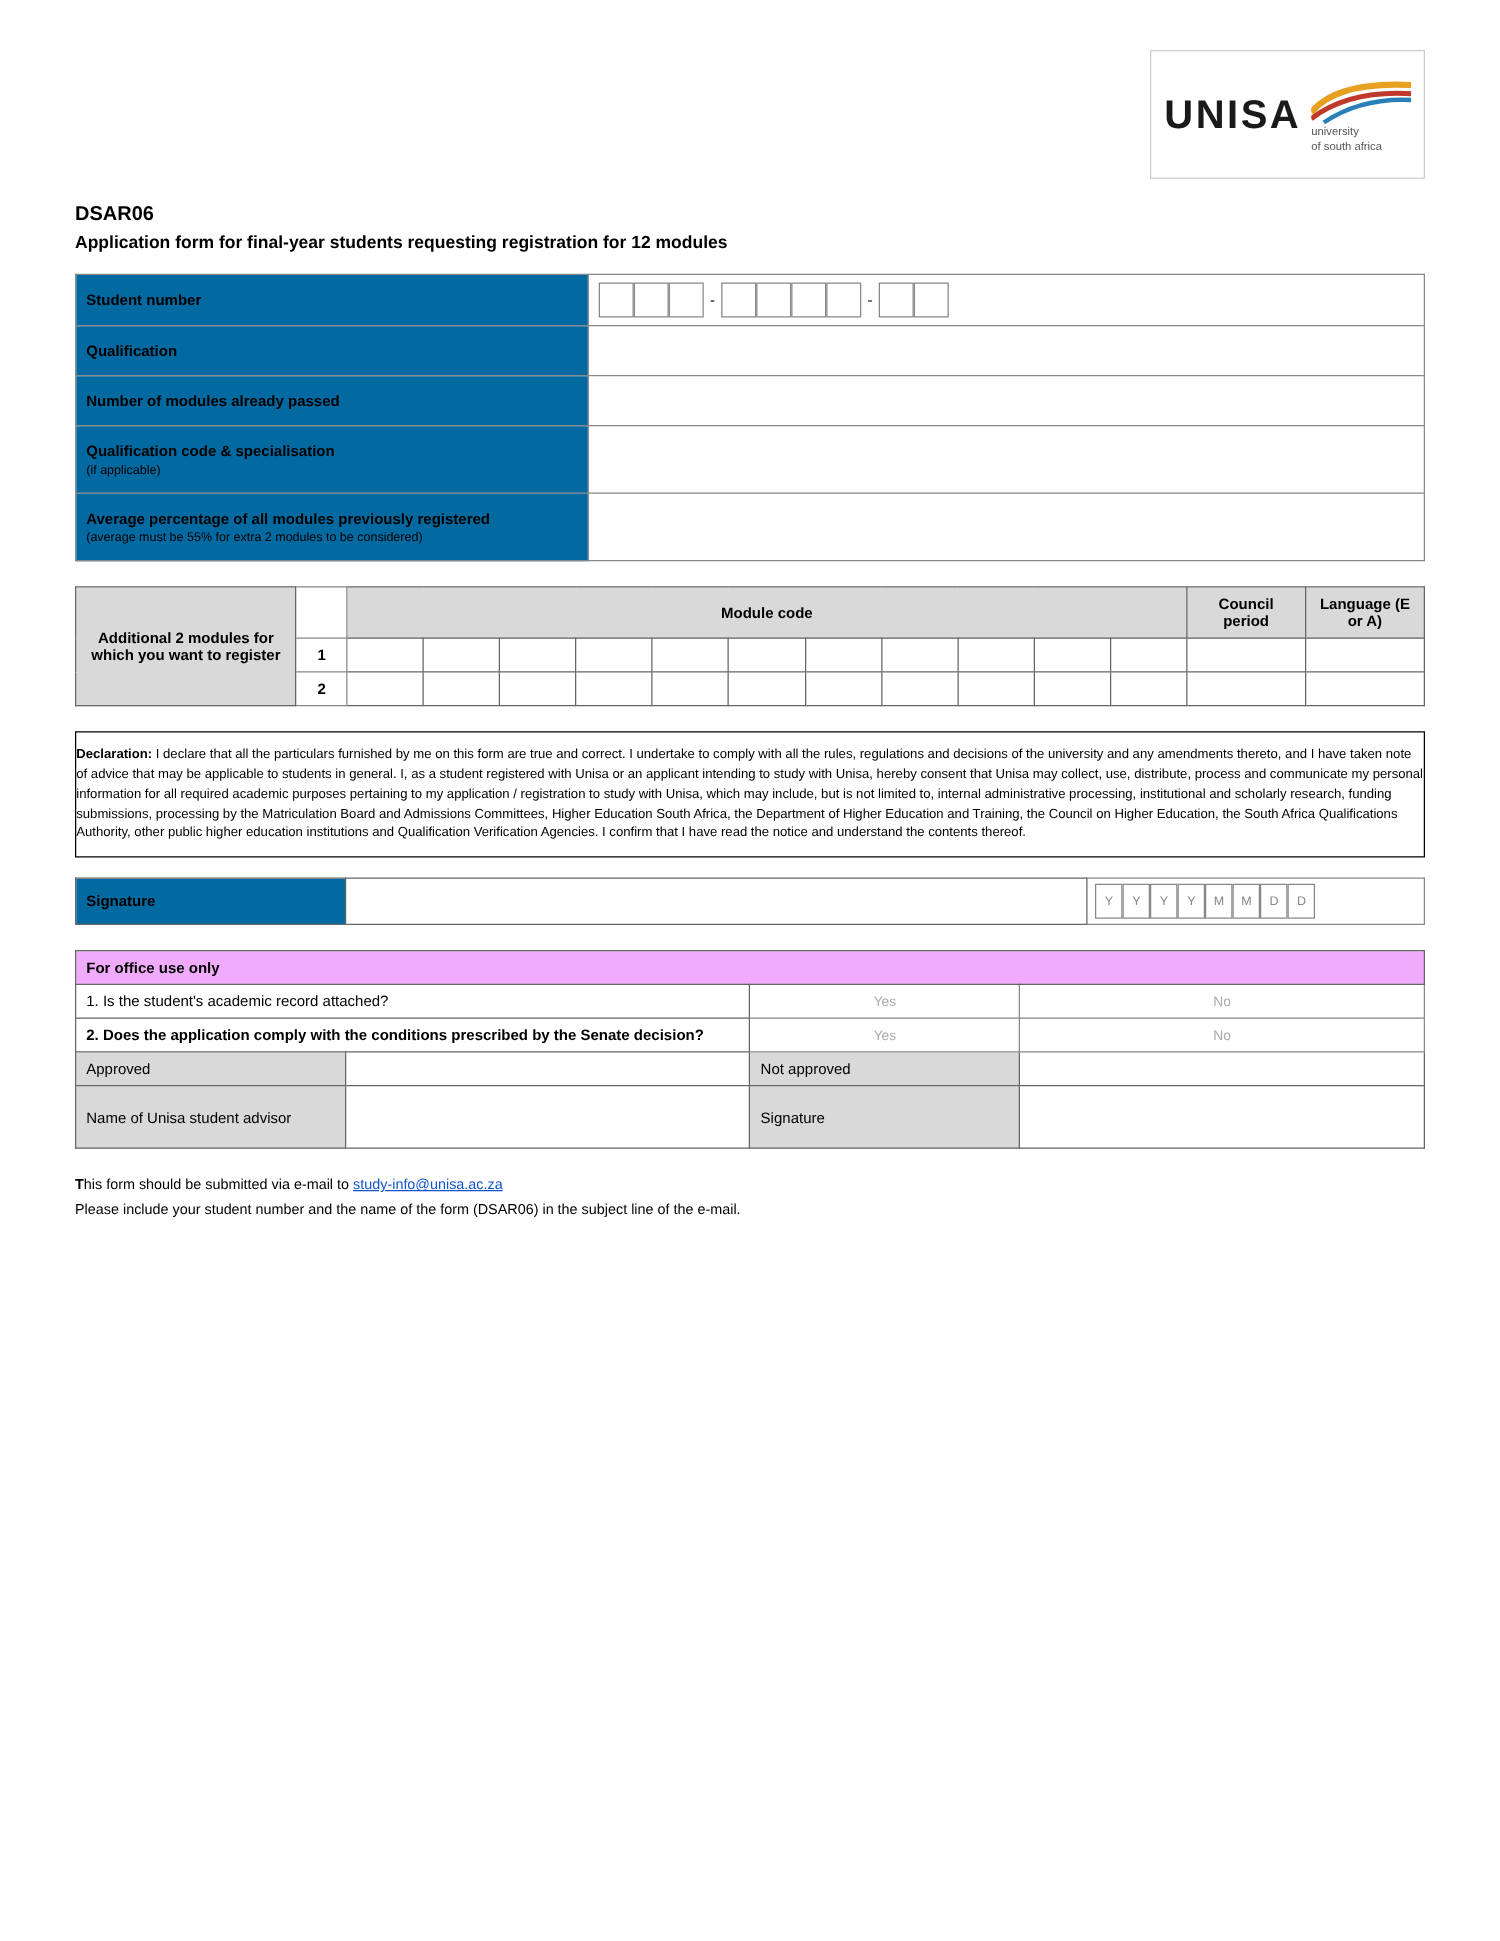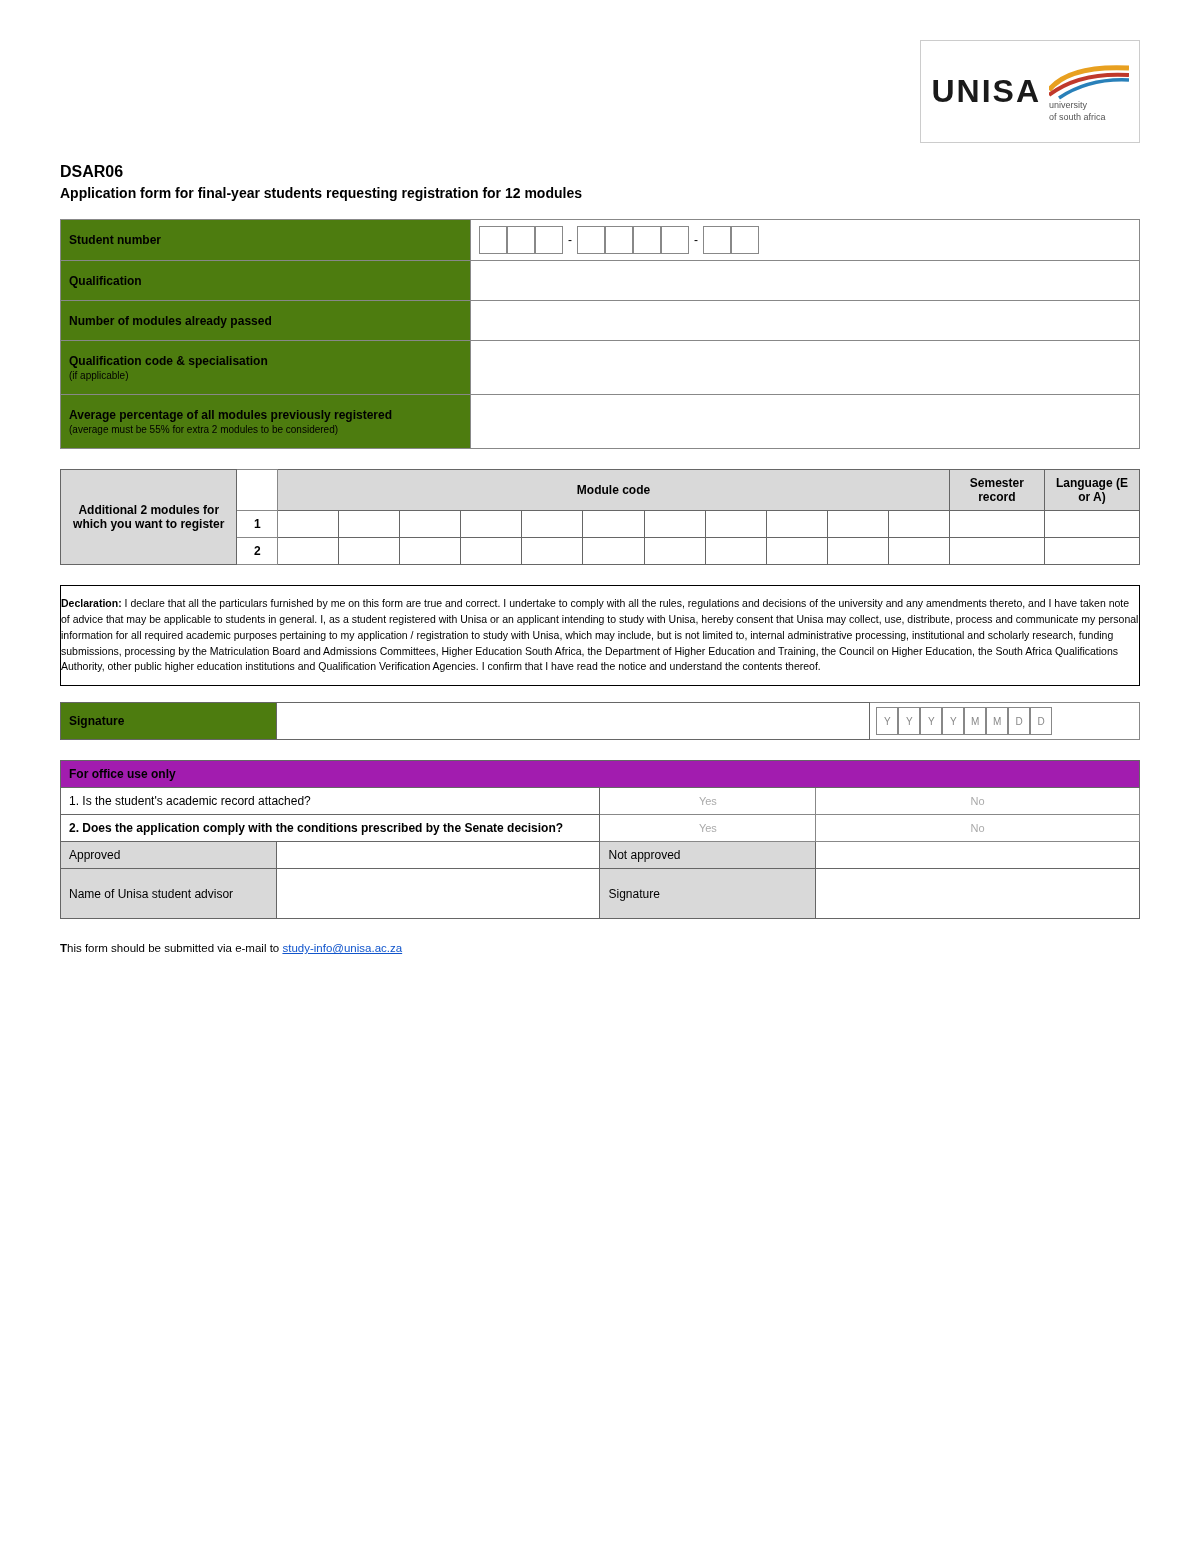--- a/index.html
+++ b/index.html
@@ -60,21 +60,21 @@
       border: 1px solid #666;
       padding: 6px 8px;
       vertical-align: middle;
     }
 
     
     .student-number-table td {
       border: 1px solid #888;
     }
     .label-cell {
-      background: #4d7c0f;
+      background: #0369a1;
       font-weight: bold;
       width: 38%;
     }
     .input-cell {
       background: #fff;
       min-height: 28px;
     }
 
     
     .sn-boxes {
@@ -124,21 +124,21 @@
       justify-content: center;
       font-size: 10px;
       color: #888;
     }
     .date-boxes-container {
       display: flex;
       align-items: center;
       gap: 0;
     }
     .office-header {
-      background: #a21caf;
+      background: #f0abfc;
       font-weight: bold;
     }
     .yes-no-cell {
       width: 40px;
       text-align: center;
       border: 1px solid #888;
     }
     .yes-no-label {
       color: #aaa;
       font-size: 11px;
@@ -268,21 +268,21 @@
       <col style="width:4.5%">
       <col style="width:4.5%">
     <col style="width:7%">
     <col style="width:7%">
   </colgroup>
   <thead>
     <tr>
       <th class="additional-header" rowspan="3" style="text-align:center; vertical-align:middle;">Additional 2 modules for which you want to register</th>
       <th style="border:1px solid #888; background:#fff;"></th>
       <th colspan="11" class="additional-header">Module code</th>
-      <th class="additional-header">Semester record</th>
+      <th class="additional-header">Council period</th>
       <th class="additional-header">Language (E or A)</th>
     </tr>
     <tr>
       <td class="row-number-cell">1</td>
       <td></td>
       <td></td>
       <td></td>
       <td></td>
       <td></td>
       <td></td>
@@ -373,13 +373,14 @@
     <td class="approved-label">Signature</td>
     <td></td>
   </tr>
 </tbody>
   </table>
 
 <div class="footer">
   <div>
     <span class="bold-t">T</span><span>his form should be submitted via e-mail to </span><a href="#">study-info@unisa.ac.za</a>
   </div>
+  <div>Please include your student number and the name of the form (DSAR06) in the subject line of the e-mail.</div>
 </div>
 
 </body></html>

